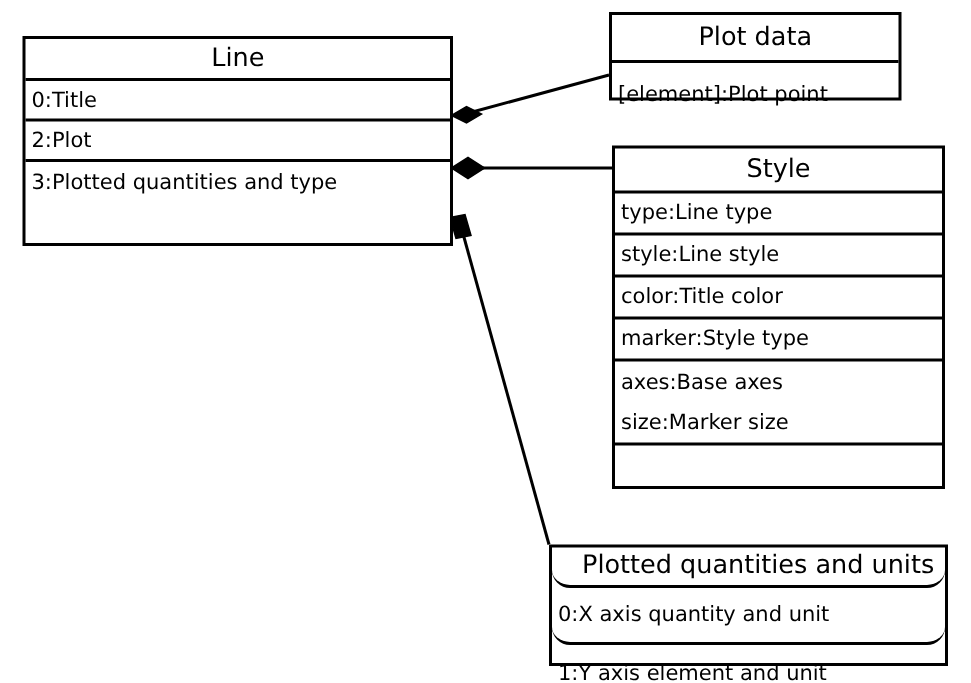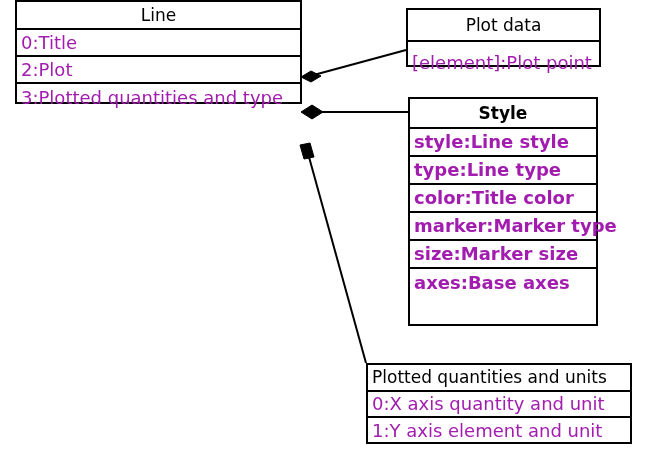--- a/index.html
+++ b/index.html
@@ -39,56 +39,57 @@
     color: #000000;
     font-size: 17px;
     line-height: 1;
     display: flex;
     align-items: center;
     justify-content: center;
     white-space: nowrap;
   }
   .uml-header.left {
     justify-content: flex-start;
-    padding-left: 4px;
+    padding-left: 20px;
+    border-radius: 12px;
   }
   .uml-row {
     box-sizing: border-box;
     border-bottom: 2px solid #000000;
-    color: #a21caf;
-    font-size: 18px;
+    color: #000000;
+    font-size: 14px;
     line-height: 1;
     padding-left: 4px;
     display: flex;
     align-items: center;
     white-space: nowrap;
   }
   .uml-row.last {
     border-bottom: none;
   }
 
   
-  #box-line        { left: 15px;  top: 0;  width: 287px; height: 104px; }
+  #box-line        { left: 15px;  top: 24px;  width: 287px; height: 140px; }
   #box-line .uml-header { height: 28px; }
   #box-line .uml-row    { height: 27px; }
 
   
   #box-plotdata    { left: 406px; top: 8px;   width: 195px; height: 59px; }
   #box-plotdata .uml-header { height: 32px; }
   #box-plotdata .uml-row    { height: 42px; text-align: right; }
 
   
-  #box-style       { left: 408px; top: 97px;  width: 190px; height: 229px; font-weight: bold; }
+  #box-style       { left: 408px; top: 97px;  width: 222px; height: 229px; }
   #box-style .uml-header { height: 30px; }
   #box-style .uml-row    { height: 28px; }
 
   
   #box-pqu         { left: 366px; top: 363px; width: 266px; height: 81px; }
   #box-pqu .uml-header { height: 27px; }
-  #box-pqu .uml-row    { height: 26px; }
+  #box-pqu .uml-row    { height: 38px; border-radius: 12px; }
 </style>
 </head>
 <body>
 
 <div id="canvas">
 
   <svg id="connectors" viewBox="0 0 647 455" width="647" height="455">
 
     <g>
       <line x1="310" y1="76" x2="406" y2="50" stroke="#000000" stroke-width="2"></line>
@@ -113,26 +114,26 @@
     <div class="uml-row last">3:Plotted quantities and type</div>
   </div>
 
   <div class="uml-box" id="box-plotdata">
     <div class="uml-header">Plot data</div>
     <div class="uml-row last">[element]:Plot point</div>
   </div>
 
   <div class="uml-box" id="box-style">
     <div class="uml-header">Style</div>
+    <div class="uml-row">type:Line type</div>
     <div class="uml-row">style:Line style</div>
-    <div class="uml-row">type:Line type</div>
     <div class="uml-row">color:Title color</div>
-    <div class="uml-row">marker:Marker type</div>
+    <div class="uml-row">marker:Style type</div>
+    <div class="uml-row last">axes:Base axes</div>
     <div class="uml-row">size:Marker size</div>
-    <div class="uml-row last">axes:Base axes</div>
   </div>
 
   <div class="uml-box" id="box-pqu">
     <div class="uml-header left">Plotted quantities and units</div>
     <div class="uml-row">0:X axis quantity and unit</div>
     <div class="uml-row last">1:Y axis element and unit</div>
   </div>
 
 </div>
 

